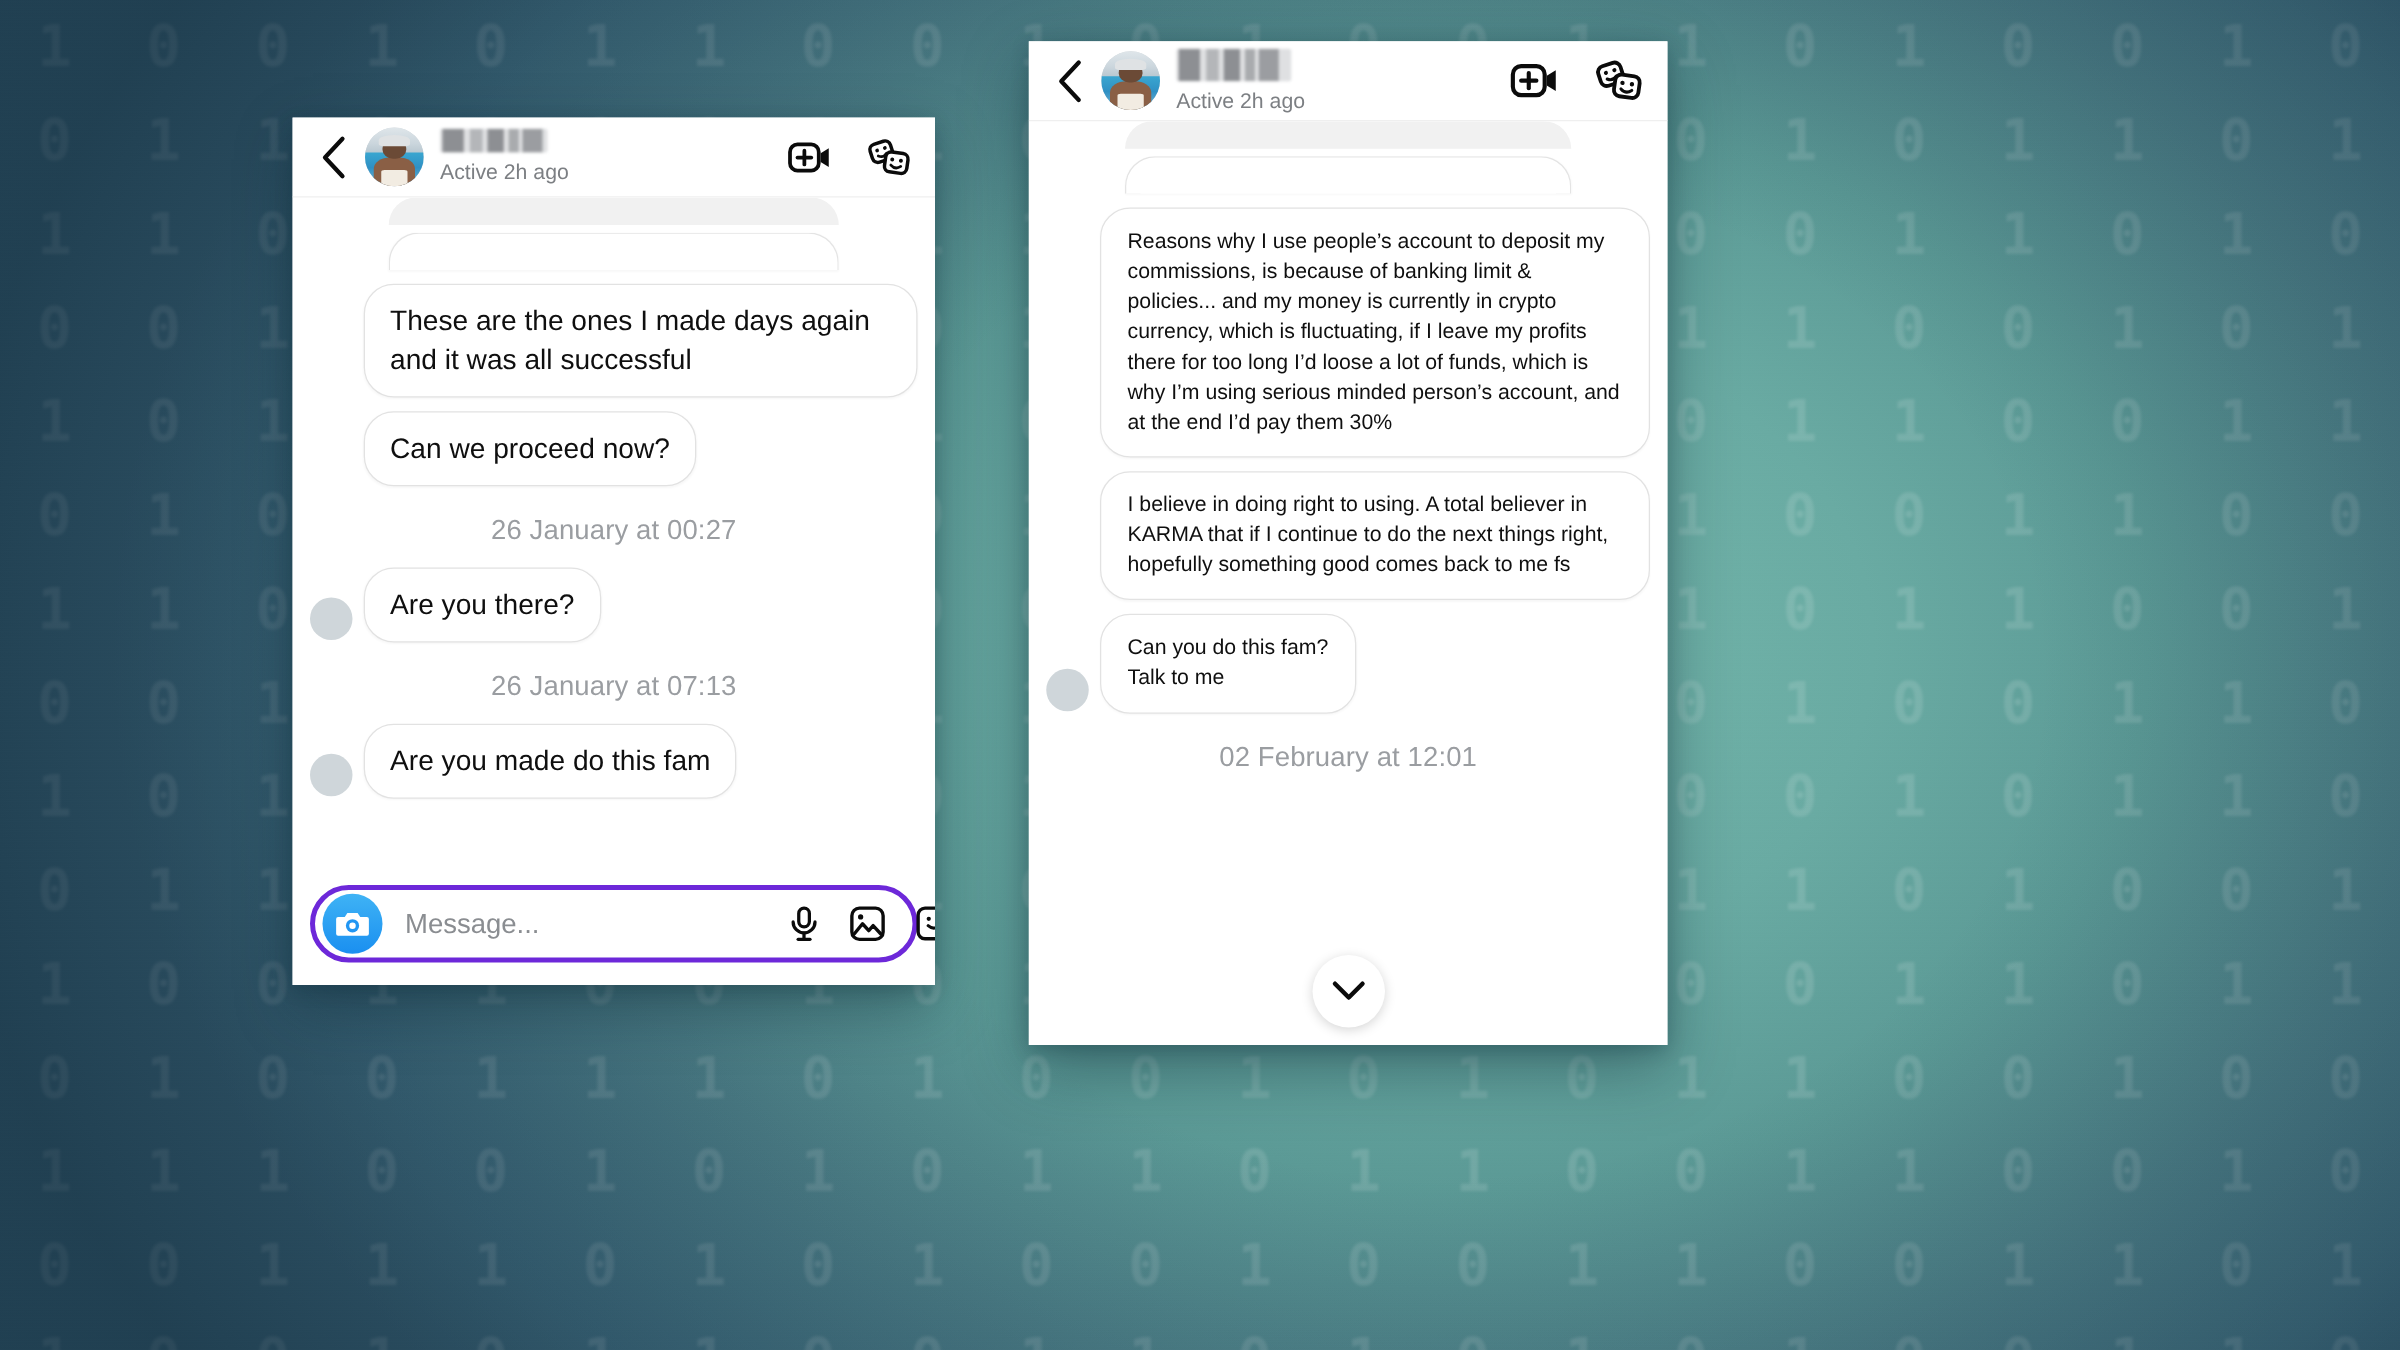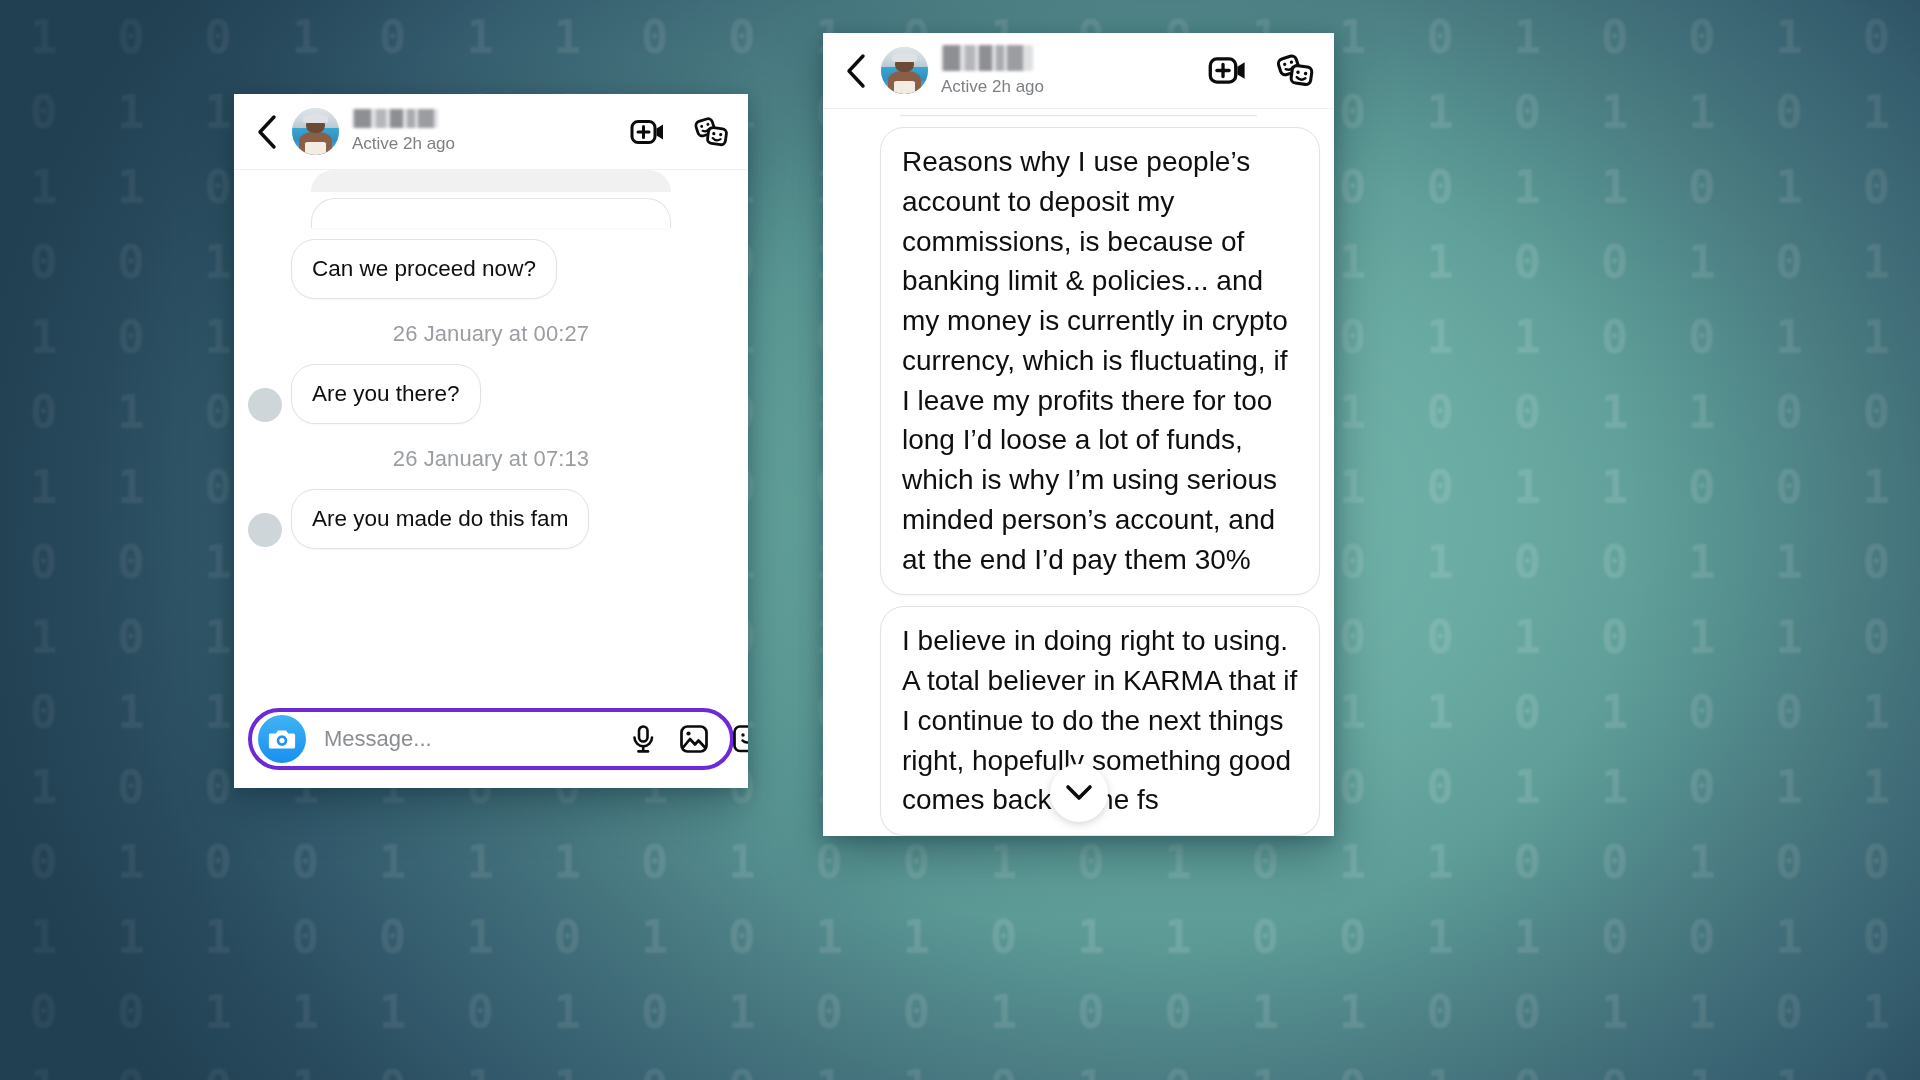--- a/index.html
+++ b/index.html
@@ -72,21 +72,21 @@
     width: 511px;
     height: 803px;
     box-shadow: 0 18px 48px rgba(10,36,50,.42), 0 4px 14px rgba(10,36,50,.24);
   }
 
   
   .chat-header {
     display: flex;
     align-items: center;
     padding: 0 18px 0 12px;
-    height: 76px;
+    height: 64px;
     background: #fff;
     border-bottom: 1px solid #efefef;
     flex: 0 0 auto;
     position: relative;
     z-index: 4;
   }
   .back-btn {
     width: 40px; height: 44px;
     display: flex; align-items: center; justify-content: center;
     flex: 0 0 auto;
@@ -191,21 +191,21 @@
     background: #ffffff;
     padding: 13px 20px 14px 20px;
     font-size: 23px;
     line-height: 1.38;
     color: #0f0f0f;
     max-width: 100%;
     white-space: pre-line;
     box-shadow: 0 1px 2px rgba(0,0,0,.035);
   }
   #panel-left .bubble { font-size: 22.5px; }
-  #panel-right .bubble { font-size: 28px; padding: 14px 21px 15px 21px; line-height: 1.42; }
+  #panel-right .bubble { font-size: 17px; padding: 14px 21px 15px 21px; line-height: 1.42; }
 
   .timestamp {
     align-self: center;
     font-size: 22px;
     color: #9a9da1;
     margin-top: 22px;
     margin-bottom: 6px;
     letter-spacing: .1px;
   }
 
@@ -653,20 +653,24 @@
             <path d="M19 22.5 q4 3.5 8 0" fill="none" stroke="#0b0b0b" stroke-width="2.2" stroke-linecap="round"></path>
           </g>
         </svg>
       </span>
     </div>
   </div>
 
   <div class="msg-list" id="left-msg-list">
       <div class="cut-bubble-gray"></div>
       <div class="cut-bubble"></div>
+      <div class="msg-row">
+        <div class="msg-avatar" style="visibility: hidden;"><span class="av-sky"></span><span class="av-sea"></span><span class="av-body"></span><span class="av-shirt"></span><span class="av-head"></span><span class="av-cap"></span></div>
+        <div class="bubble">These are the ones I made days again and it was all successful</div>
+      </div>
       <div class="msg-row">
         <div class="msg-avatar" style="visibility: hidden;"><span class="av-sky"></span><span class="av-sea"></span><span class="av-body"></span><span class="av-shirt"></span><span class="av-head"></span><span class="av-cap"></span></div>
         <div class="bubble">Can we proceed now?</div>
       </div>
       <div class="timestamp">26 January at 00:27</div>
       <div class="msg-row">
         <div class="msg-avatar"><span class="av-sky"></span><span class="av-sea"></span><span class="av-body"></span><span class="av-shirt"></span><span class="av-head"></span><span class="av-cap"></span></div>
         <div class="bubble">Are you there?</div>
       </div>
       <div class="timestamp">26 January at 07:13</div>

